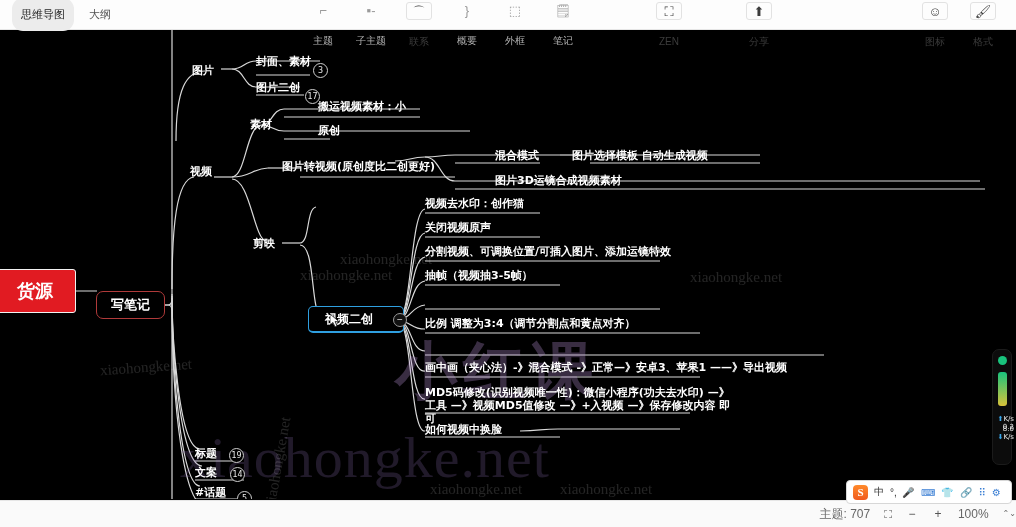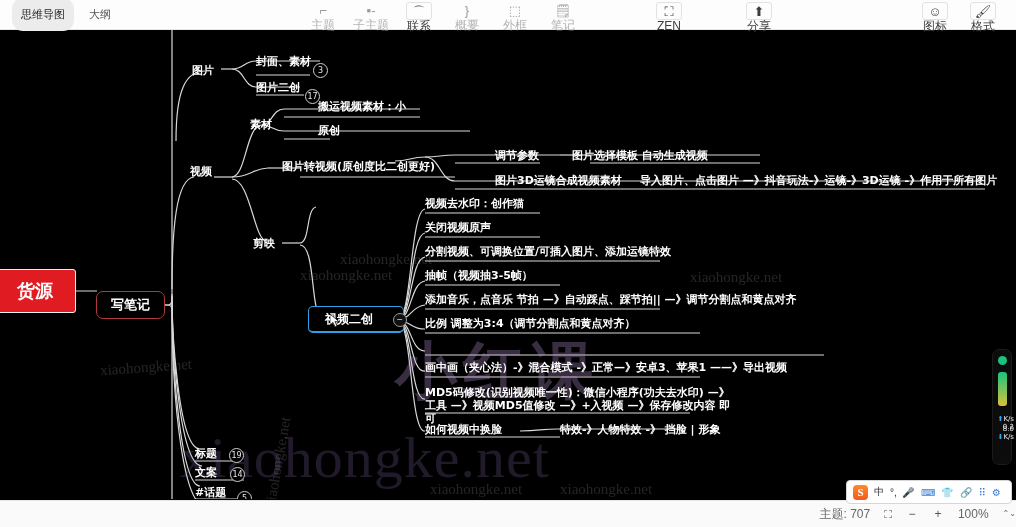--- a/index.html
+++ b/index.html
@@ -21,21 +21,21 @@
   .tab.active{background:#ececec;color:#222;}
   .tool-group{display:flex;align-items:flex-start;gap:2px;}
   .tool{
     width:46px;display:flex;flex-direction:column;align-items:center;
     padding-top:2px;color:#b9b9b9;
   }
   .tool .ic{
     width:26px;height:17px;display:flex;align-items:center;justify-content:center;
     font-size:13px;line-height:13px;color:#9a9a9a;
   }
-  .tool .lb{font-size:12px;line-height:11px;margin-top:1px;color:#b3b3b3;}
+  .tool .lb{font-size:10px;line-height:11px;margin-top:16px;color:#b3b3b3;}
   .tool.enabled .ic,.tool.enabled .lb{color:#3c3c3c;}
   .tool.enabled .ic{border:1px solid #e2e2e2;border-radius:3px;width:24px;height:16px;}
   .spacer-a{width:180px;}
   .spacer-b{width:60px;}
   .spacer-c{flex:1;}
   
   #canvas{
     position:absolute;left:0;top:29px;width:1016px;height:470px;background:#000;
     overflow:hidden;
   }
@@ -300,43 +300,40 @@
   <div class="badge" style="left:313px;top:34px">3</div>
   <div class="node" style="left:256px;top:52px">图片二创</div>
   <div class="badge" style="left:305px;top:60px">17</div>
 
   <div class="node" style="left:250px;top:89px">素材</div>
   <div class="node" style="left:318px;top:71px">搬运视频素材：小</div>
   <div class="node" style="left:318px;top:95px">原创</div>
 
   <div class="node" style="left:190px;top:136px">视频</div>
   <div class="node" style="left:282px;top:131px">图片转视频(原创度比二创更好)</div>
-  <div class="node" style="left:495px;top:120px">调节参数</div>
+  <div class="node" style="left:495px;top:120px">混合模式</div>
   <div class="node" style="left:572px;top:120px">图片选择模板 自动生成视频</div>
   <div class="node" style="left:495px;top:145px">图片3D运镜合成视频素材</div>
-  <div class="node" style="left:640px;top:145px">导入图片、点击图片 —》抖音玩法-》运镜-》3D运镜 -》作用于所有图片</div>
 
   <div class="node" style="left:253px;top:208px">剪映</div>
 
   <div class="node selected" style="left:308px;top:277px">视频二创</div>
   <div class="collapse-btn" style="left:393px;top:284px">−</div>
   <svg class="cursor" style="left:330px;top:285px" viewBox="0 0 10 14">
     <polygon points="0,0 0,11 3,8.4 5,13 7,12 5,7.6 9,7.6" fill="#fff" stroke="#000" stroke-width=".7"></polygon>
   </svg>
 
   <div class="node" style="left:425px;top:168px">视频去水印：创作猫</div>
   <div class="node" style="left:425px;top:192px">关闭视频原声</div>
   <div class="node" style="left:425px;top:216px">分割视频、可调换位置/可插入图片、添加运镜特效</div>
   <div class="node" style="left:425px;top:240px">抽帧（视频抽3-5帧）</div>
-  <div class="node" style="left:425px;top:264px">添加音乐，点音乐 节拍 —》自动踩点、踩节拍|| —》调节分割点和黄点对齐</div>
   <div class="node" style="left:425px;top:288px">比例 调整为3:4（调节分割点和黄点对齐）</div>
   <div class="node" style="left:425px;top:332px">画中画（夹心法）-》混合模式 -》正常—》安卓3、苹果1 ——》导出视频</div>
   <div class="node" style="left:425px;top:357px;white-space:normal;width:312px;line-height:13px">MD5码修改(识别视频唯一性)：微信小程序(功夫去水印) —》工具 —》视频MD5值修改 —》+入视频 —》保存修改内容 即可</div>
   <div class="node" style="left:425px;top:394px">如何视频中换脸</div>
-  <div class="node" style="left:560px;top:394px">特效-》人物特效 -》 挡脸 | 形象</div>
 
   <div class="node" style="left:195px;top:418px">标题</div>
   <div class="badge" style="left:229px;top:419px">19</div>
   <div class="node" style="left:195px;top:437px">文案</div>
   <div class="badge" style="left:230px;top:438px">14</div>
   <div class="node" style="left:195px;top:457px">#话题</div>
   <div class="badge" style="left:237px;top:462px">5</div>
 
   <div id="net-widget">
     <div class="dot"></div>

